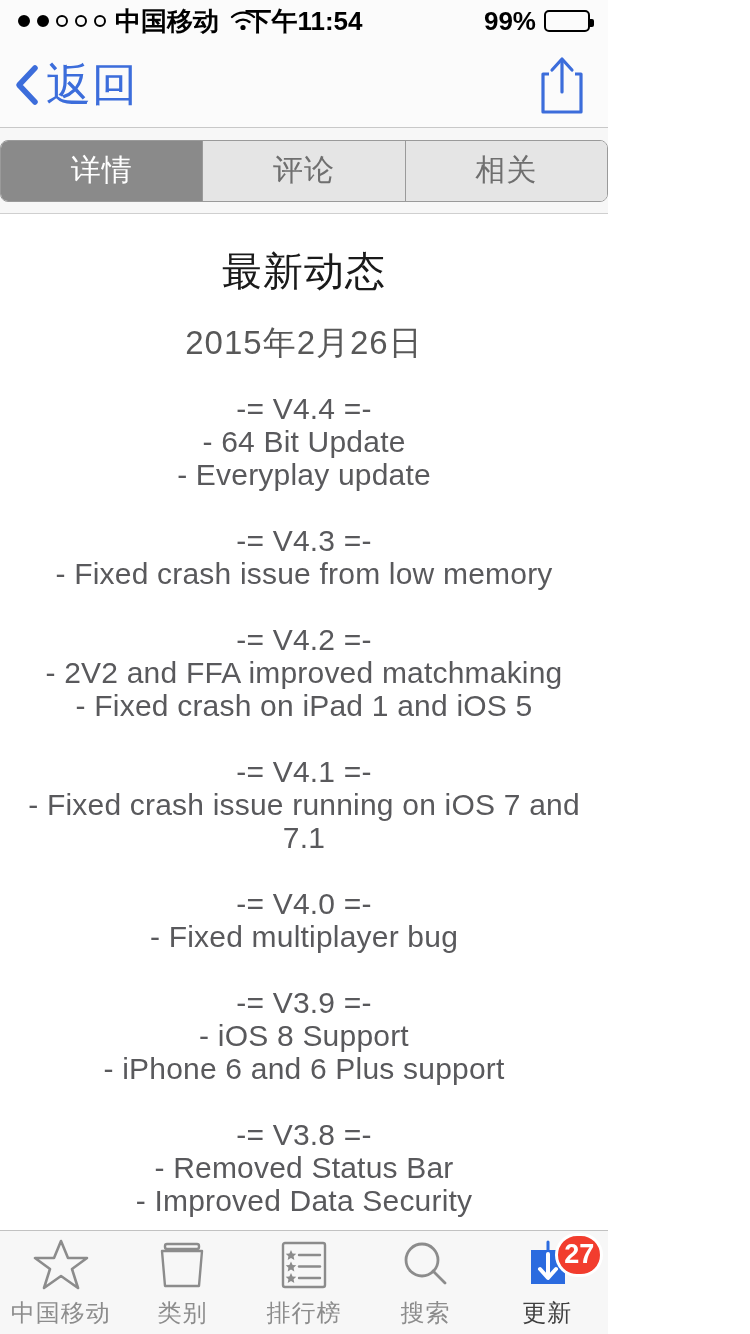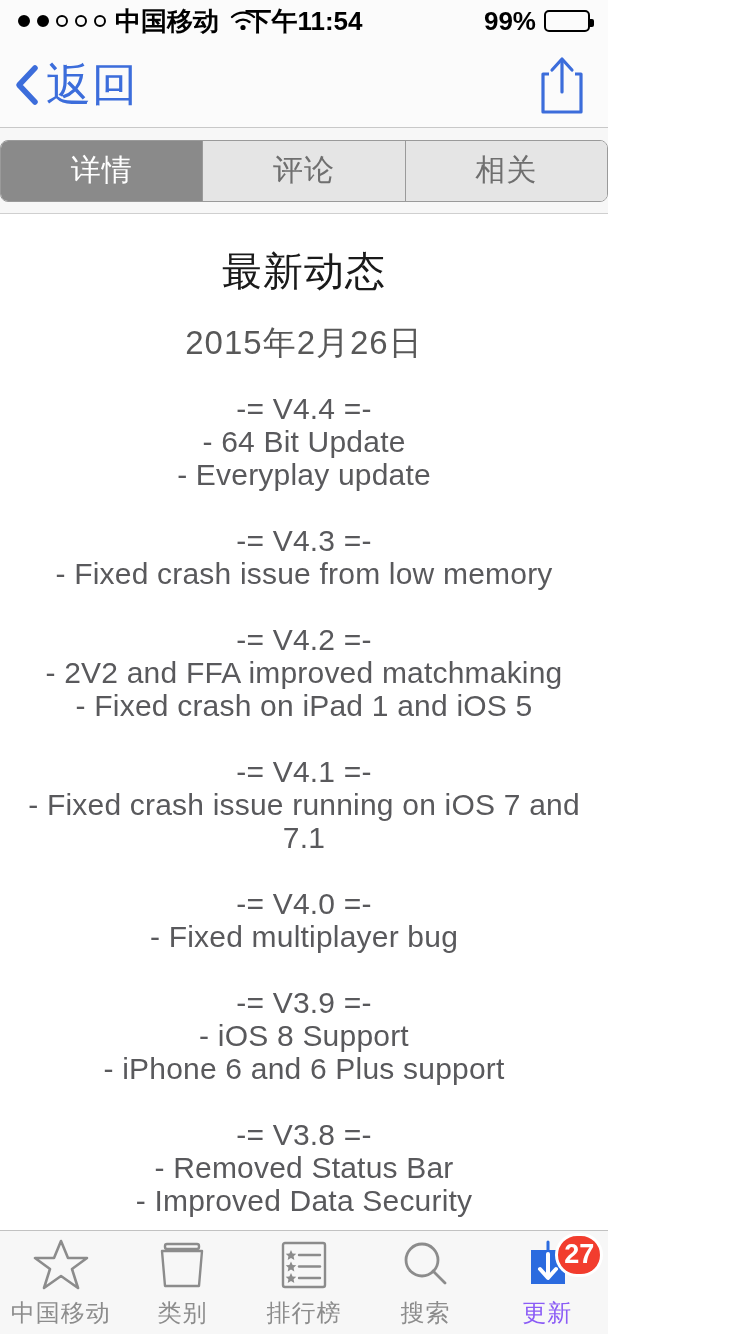--- a/index.html
+++ b/index.html
@@ -125,21 +125,21 @@
   .tab {
     flex:1 1 0;
     display:flex; flex-direction:column;
     align-items:center; justify-content:center;
     gap:4px;
     cursor:pointer;
     position:relative;
   }
   .tab-icon { height:56px; display:flex; align-items:center; justify-content:center; position:relative; }
   .tab-label { font-size:24px; color:#8c8c8c; letter-spacing:1px; }
-  .tab.active .tab-label { color:#8b5cf6; }
+  .tab.active .tab-label { color:#404040; }
   .badge {
     position:absolute;
     top:-4px; right:-28px;
     min-width:48px; height:44px;
     background:#f23d2e;
     border:3px solid #ffffff;
     border-radius:24px;
     color:#ffffff;
     font-size:27px; font-weight:bold;
     display:flex; align-items:center; justify-content:center;

